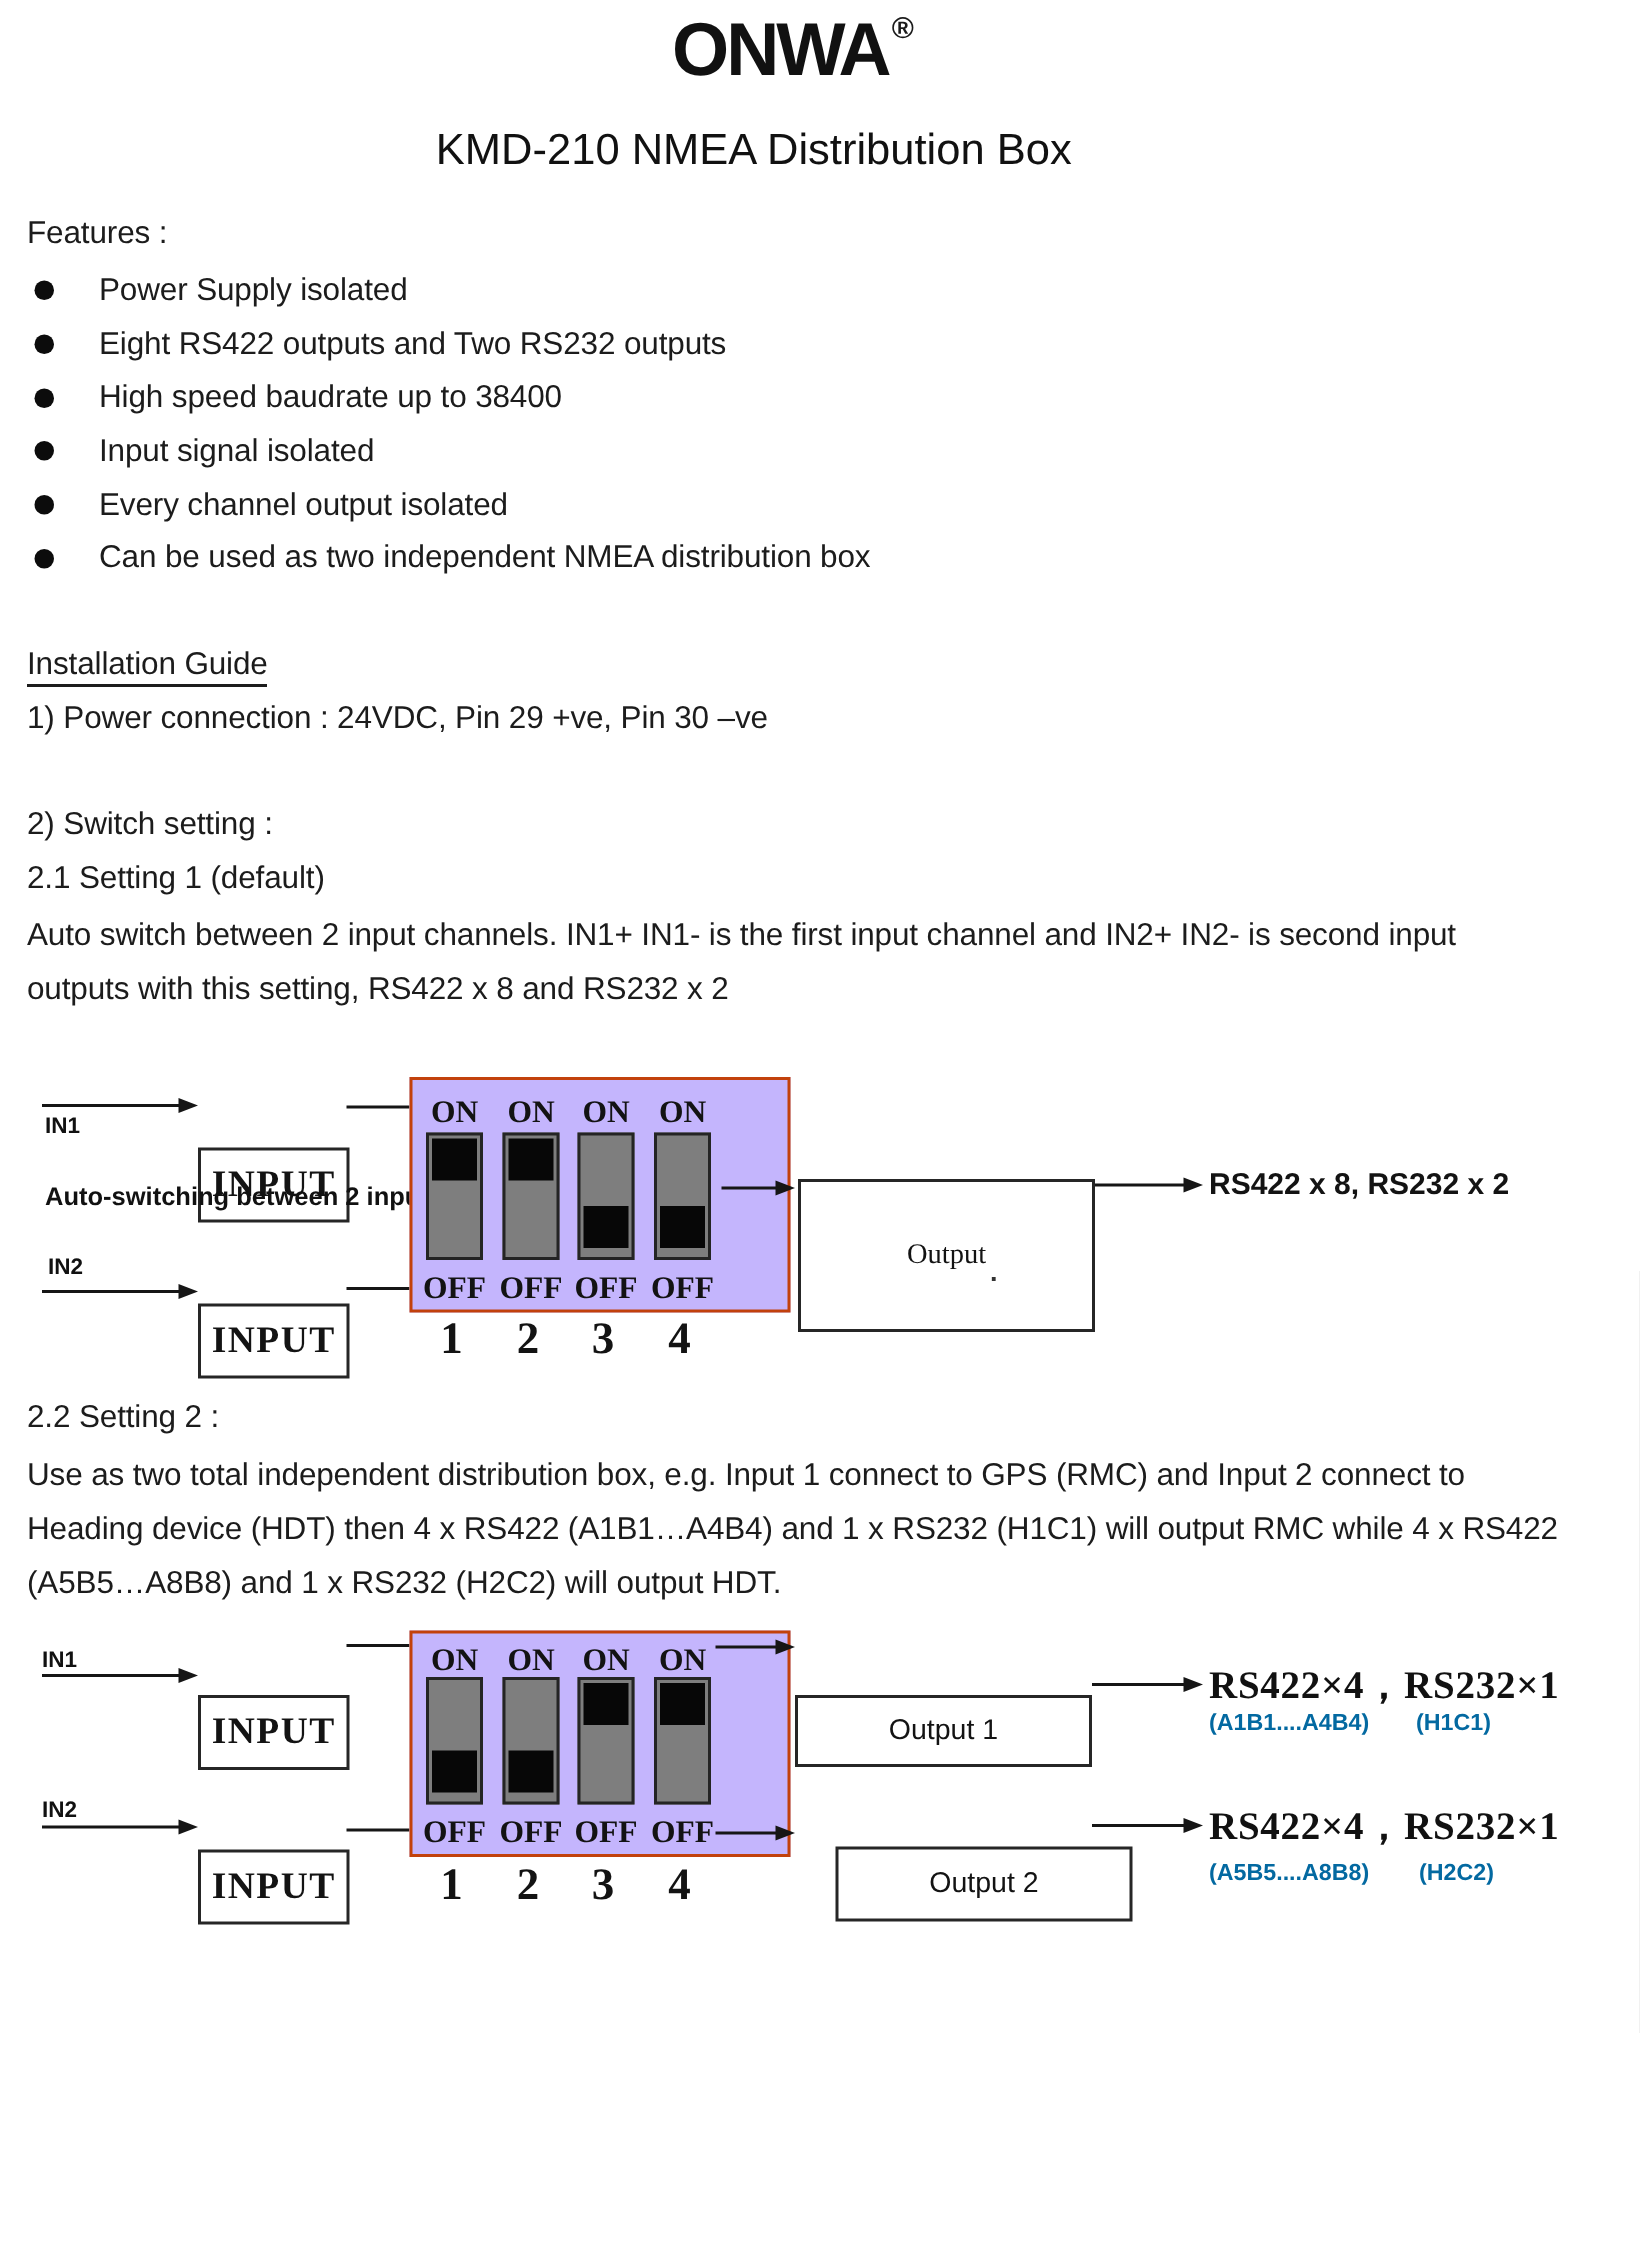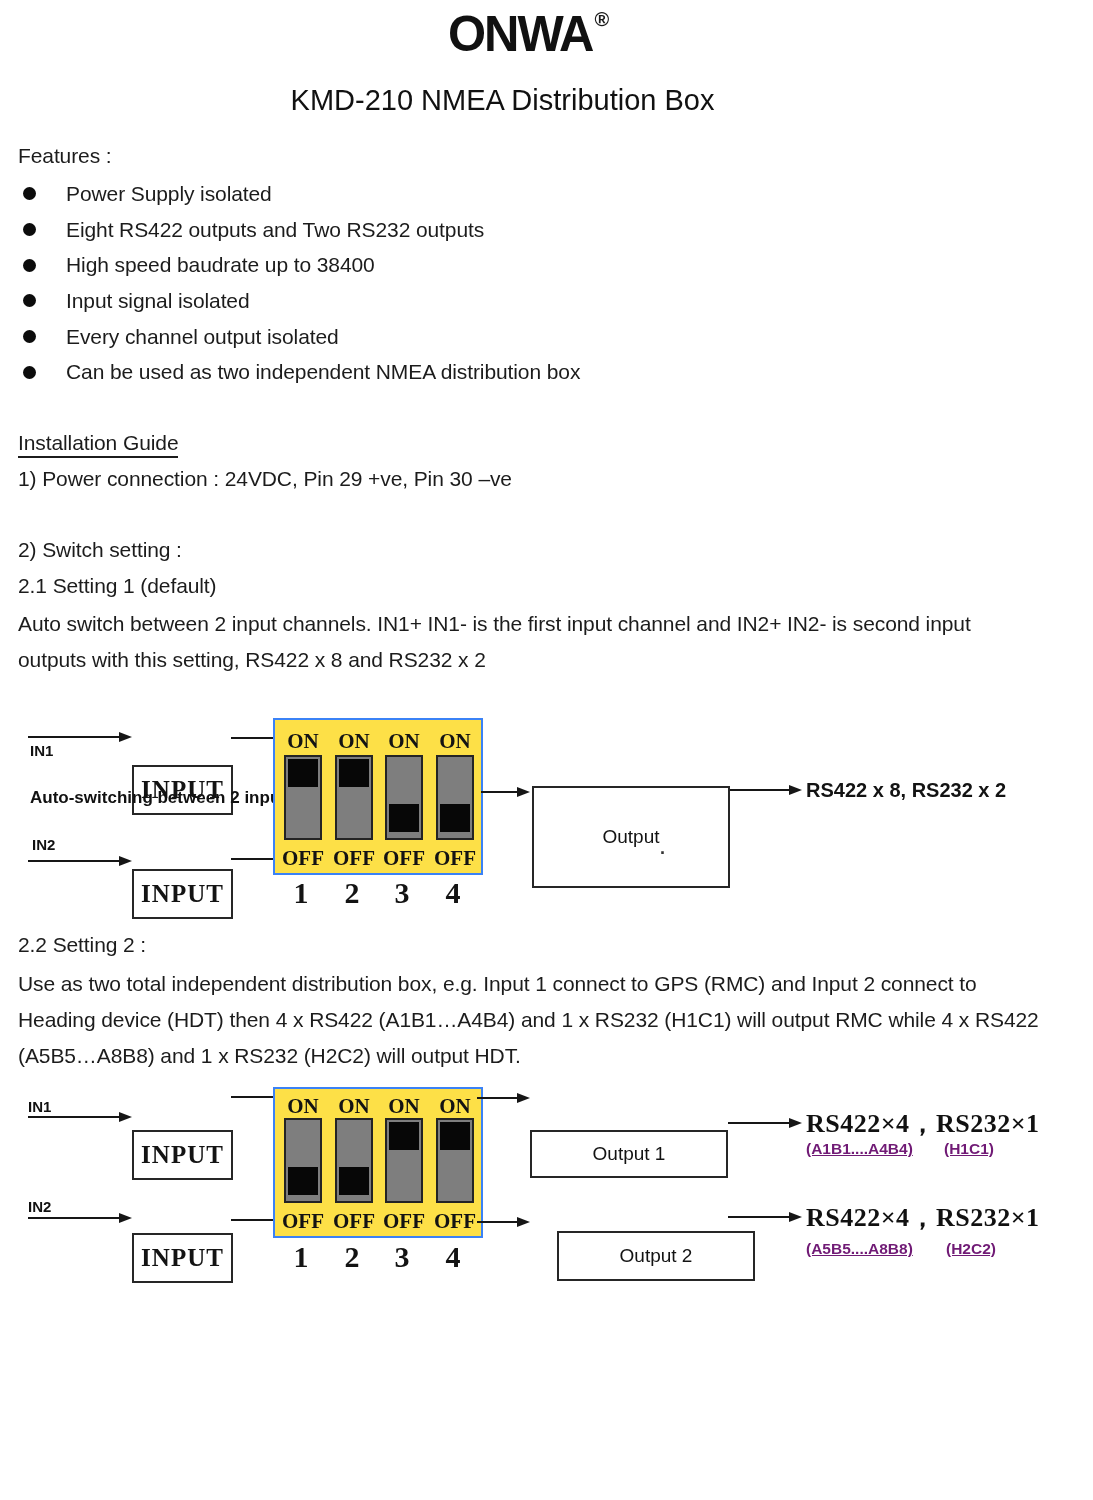--- a/index.html
+++ b/index.html
@@ -31,32 +31,32 @@
   #s2-heading{left:18px;top:933px;}
   #s2-para{left:18px;top:966px;}
   
   .hline{position:absolute;height:2px;background:#161616;}
   .head-r{position:absolute;width:0;height:0;border-top:5px solid transparent;border-bottom:5px solid transparent;border-left:13px solid #161616;}
   .obox{position:absolute;border:2px solid #262626;background:#fff;display:flex;align-items:center;justify-content:center;margin-top:43px;}
   .input-txt{font-family:"Liberation Serif",serif;font-weight:700;font-size:25px;letter-spacing:1px;color:#131313;}
   .output-txt{font-size:19px;color:#131313;}
   .in-label{position:absolute;font-size:15px;font-weight:700;color:#111;}
   .caption-txt{position:absolute;font-size:17px;font-weight:700;color:#111;}
-  .dip-panel{position:absolute;width:206px;height:153px;border:2px solid #3b82f6;background:#fde047;}
+  .dip-panel{position:absolute;width:206px;height:153px;border:2px solid #c2410c;background:#c4b5fd;padding-left:44px;}
   .dip-slot{position:absolute;width:38px;height:85px;background:#7e7e7e;border:2px solid #242424;box-sizing:border-box;}
   .knob{position:absolute;left:2px;right:2px;height:28px;background:#070707;}
   .pos-on .knob{top:2px;}
   .pos-off .knob{bottom:6px;}
   .dip-label{position:absolute;width:48px;text-align:center;font-family:"Liberation Serif",serif;font-weight:600;font-size:21px;color:#131313;white-space:nowrap;}
   .dip-num{position:absolute;width:48px;text-align:center;font-family:"Liberation Serif",serif;font-weight:600;font-size:30px;color:#131313;}
   .c1{left:4px;} .c2{left:55px;} .c3{left:105px;} .c4{left:156px;}
   .s1{left:9px;} .s2{left:60px;} .s3{left:110px;} .s4{left:161px;}
   .rs-plain{position:absolute;font-size:20px;font-weight:600;color:#131313;white-space:nowrap;}
   .rs-bold{position:absolute;font-family:"Liberation Serif",serif;font-size:26px;font-weight:700;color:#111;white-space:nowrap;letter-spacing:0.5px;}
-  .rs-sub{position:absolute;font-size:15.5px;font-weight:700;color:#701a75;white-space:nowrap;text-decoration:underline;}
+  .rs-sub{position:absolute;font-size:15.5px;font-weight:700;color:#0369a1;white-space:nowrap;}
   .stray{position:absolute;font-size:18px;font-weight:700;color:#333;}
 </style>
 </head>
 <body>
 
 <div id="page">
 
   <div id="logo">
     <span class="word">ONWA</span>
     <span class="reg">®</span>
@@ -146,21 +146,21 @@
   </div>
   <div class="abs" style="left:273px;top:876px;width:206px;height:34px;">
     <span class="dip-num c1">1</span>
     <span class="dip-num c2">2</span>
     <span class="dip-num c3">3</span>
     <span class="dip-num c4">4</span>
   </div>
 
   <div class="hline" style="left:481px;top:791px;width:37px;"></div>
   <div class="head-r" style="left:517px;top:787px;"></div>
-  <div class="obox" style="left:532px;top:743px;width:194px;height:98px;">
+  <div class="obox" style="left:532px;top:743px;width:194px;height:98px;font-family:Liberation Serif, serif;">
       <span class="output-txt">Output</span>
     </div>
   <div class="stray" style="left:660px;top:838px;">.</div>
   <div class="hline" style="left:730px;top:789px;width:60px;"></div>
   <div class="head-r" style="left:789px;top:785px;"></div>
   <div class="rs-plain" style="left:806px;top:779px;">RS422 x 8, RS232 x 2</div>
 
   <div class="in-label" style="left:28px;top:1098px;">IN1</div>
   <div class="hline" style="left:28px;top:1116px;width:92px;"></div>
   <div class="head-r" style="left:119px;top:1112px;"></div>

